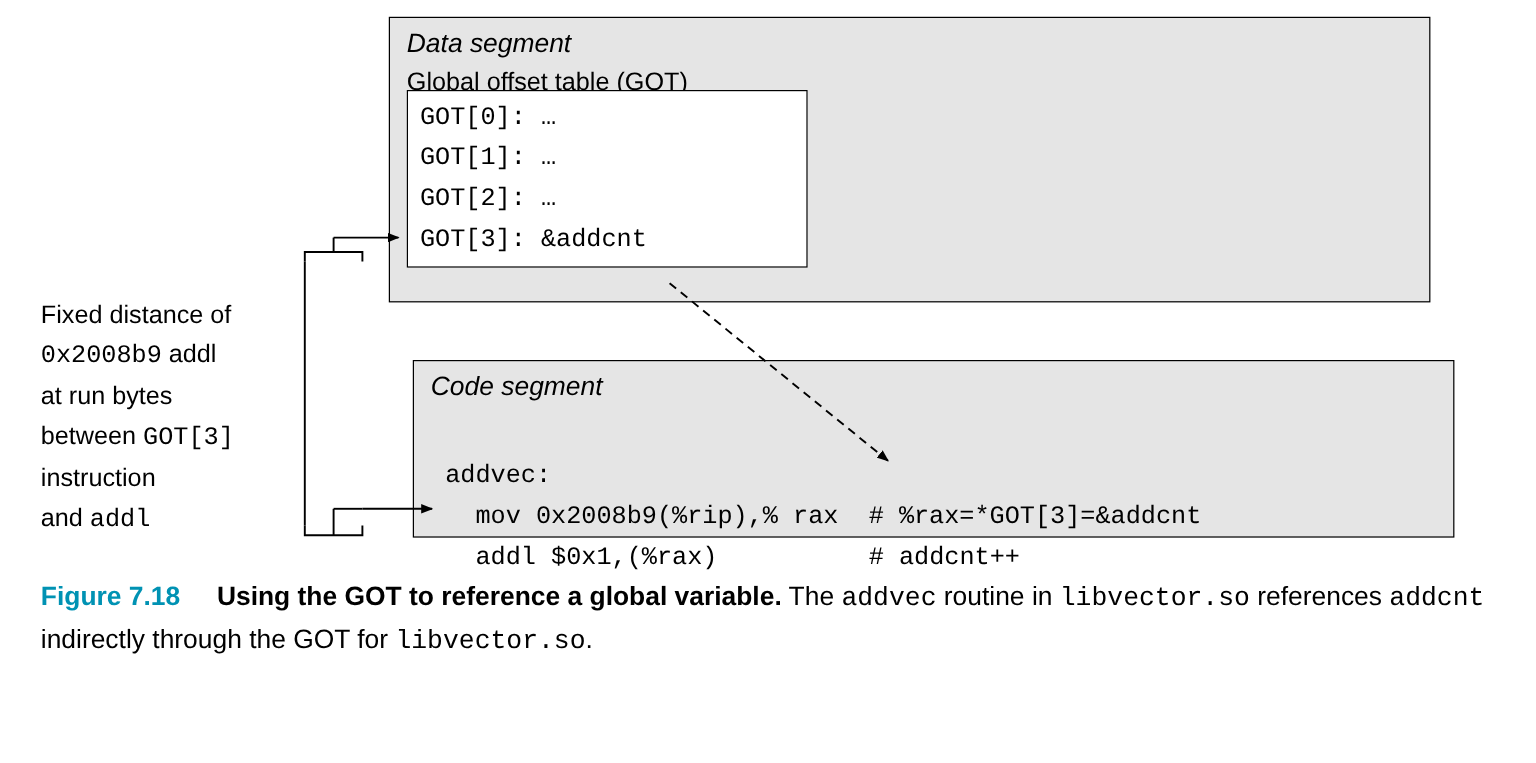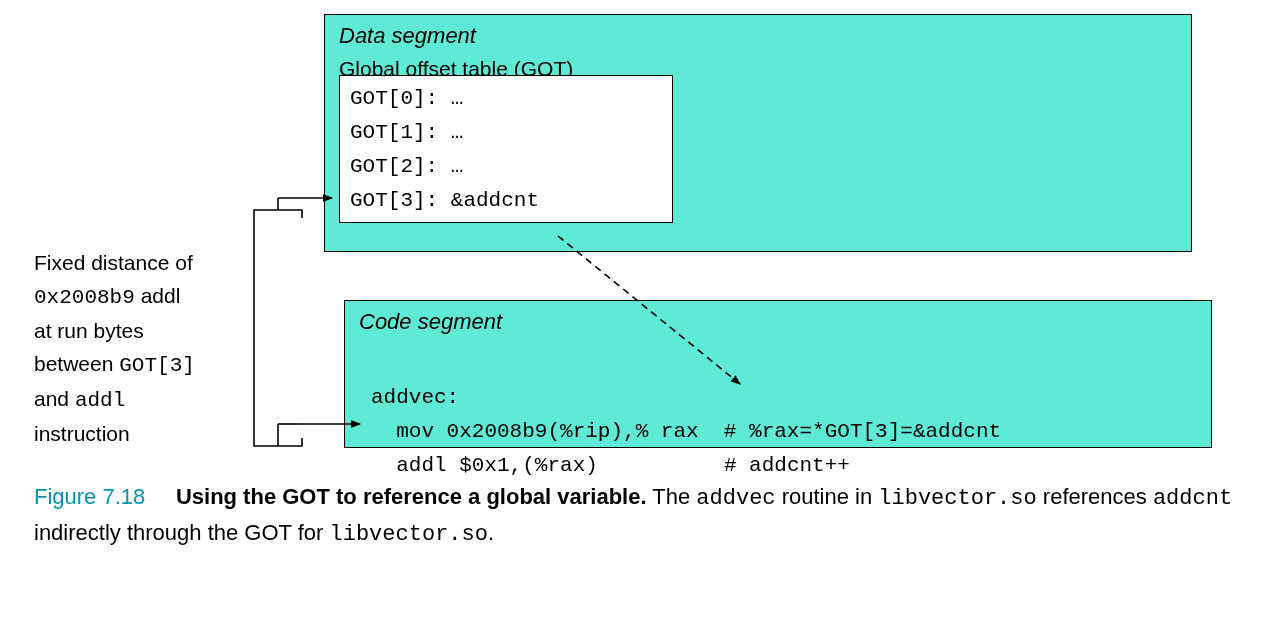--- a/index.html
+++ b/index.html
@@ -13,21 +13,21 @@
   .canvas {
     position: relative;
     width: 1280px;
     height: 636px;
   }
   .mono {
     font-family: "Menlo", "Consolas", "Courier New", monospace;
   }
   .segment-box {
     position: absolute;
-    background: #5eead4;
+    background: #e5e5e5;
     border: 1.5px solid #000000;
     box-sizing: border-box;
   }
   .data-segment {
     left: 324px;
     top: 14px;
     width: 868px;
     height: 238px;
   }
   .code-segment {
@@ -86,21 +86,21 @@
   .caption {
     position: absolute;
     left: 34px;
     top: 480px;
     right: 34px;
     font-size: 22px;
     line-height: 34px;
   }
   .fig-label {
     color: #0092b3;
-    font-weight: 400;
+    font-weight: 700;
     margin-top: 48px;
   }
   .cap-title {
     font-weight: 700;
   }
   svg.overlay {
     position: absolute;
     left: 0;
     top: 0;
     pointer-events: none;
@@ -129,22 +129,22 @@
       <div class="code-row"><span>  mov 0x2008b9(%rip),% rax</span><span>  # %rax=*GOT[3]=&amp;addcnt</span></div>
       <div class="code-row"><span>  addl $0x1,(%rax)</span><span>          </span><span># addcnt++</span></div>
     </div>
   </div>
 
   <div class="annotation">
     <div>Fixed distance of</div>
     <div><span class="mono">0x2008b9</span><span> addl</span></div>
     <div>at run bytes</div>
     <div><span>between </span><span class="mono">GOT[3]</span></div>
+    <div>instruction</div>
     <div><span>and </span><span class="mono">addl</span></div>
-    <div>instruction</div>
   </div>
 
   <div class="caption">
     <span class="fig-label">Figure 7.18</span>
     <span>&nbsp;&nbsp;&nbsp;</span>
     <span class="cap-title">Using the GOT to reference a global variable.</span><span> The </span><span class="mono">addvec</span><span> routine in </span><span class="mono">libvector.so</span><span> references </span><span class="mono">addcnt</span><span> indirectly through the GOT for </span><span class="mono">libvector.so</span><span>.</span>
   </div>
 
   <svg class="overlay" width="1280" height="636">
     <defs>

